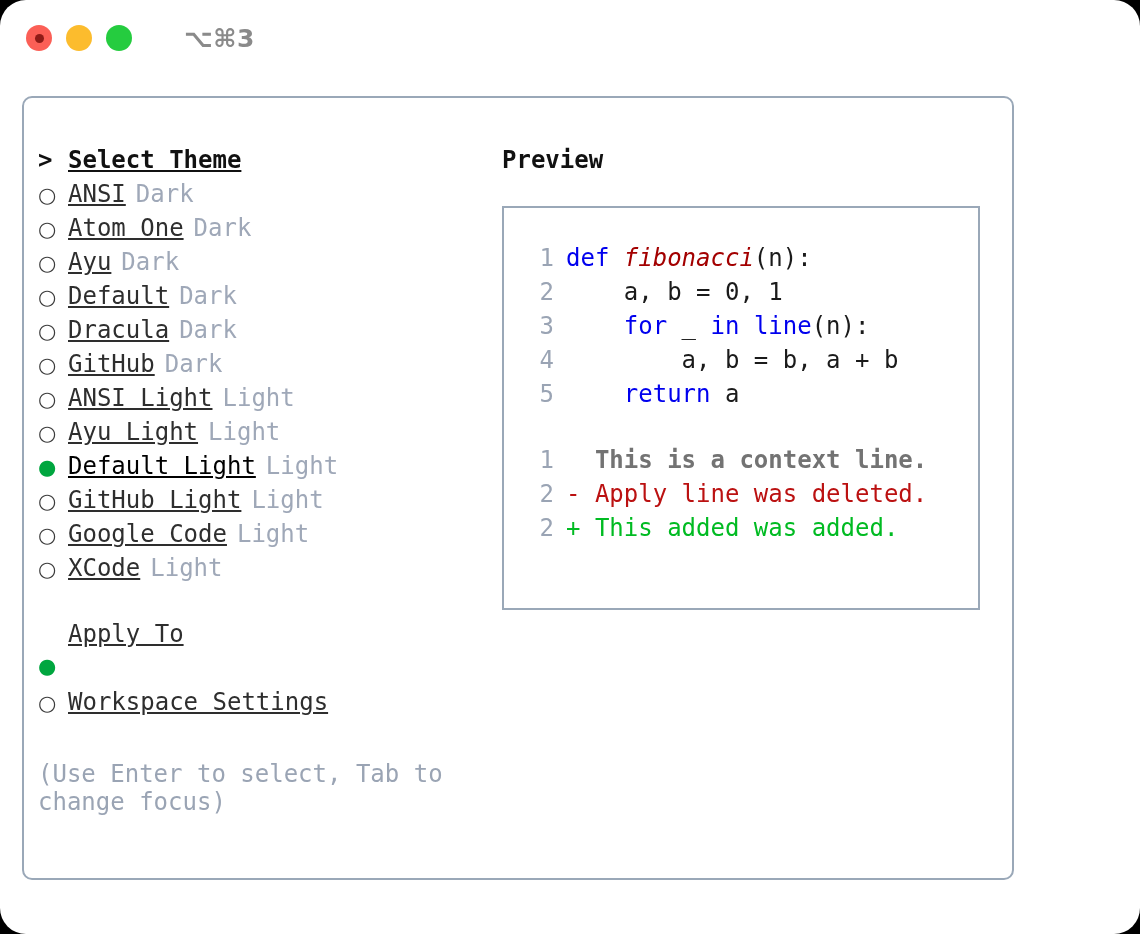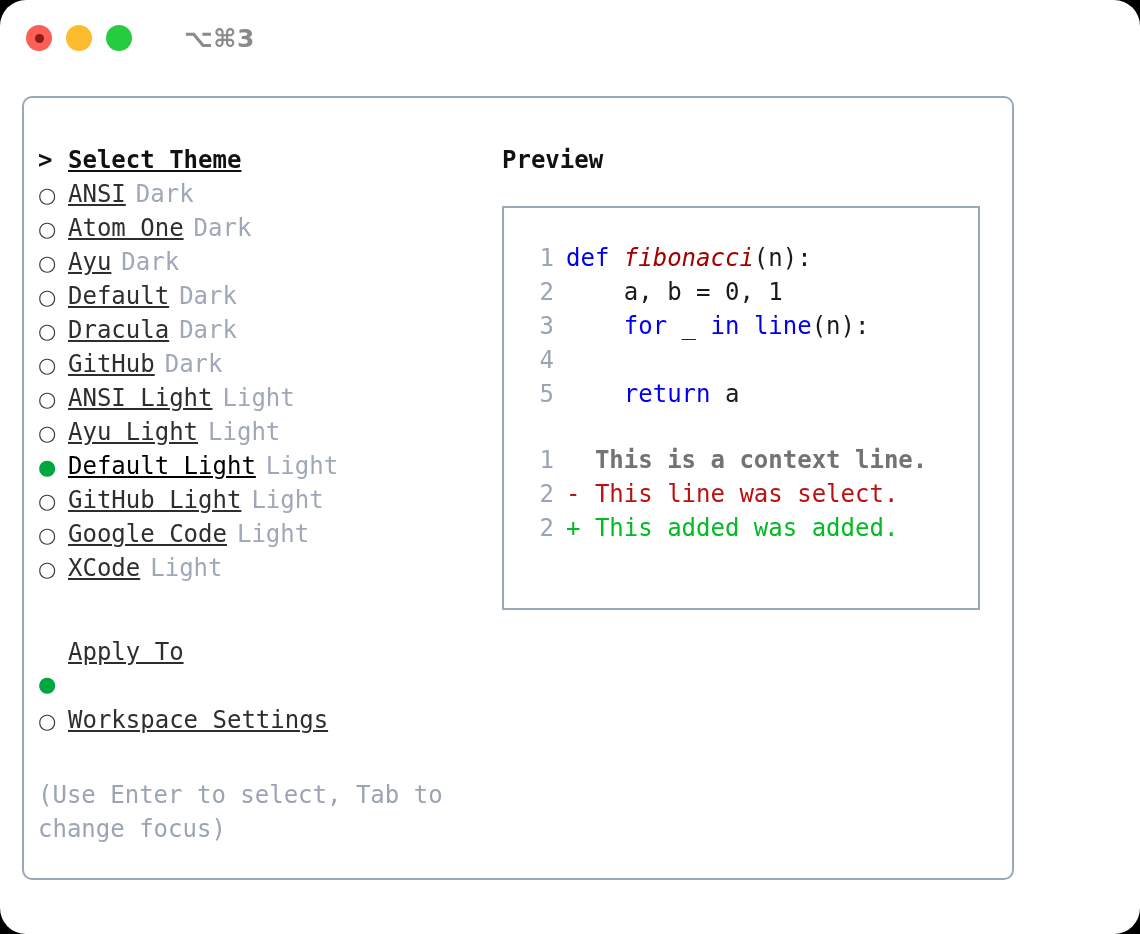--- a/index.html
+++ b/index.html
@@ -109,30 +109,30 @@
   }
 
   .label { color: #2e2e2e; text-decoration: underline; }
   .label.selected { color: #000000; }
   .suffix {
     color: #9fa8b8;
     margin-left: 10px;
   }
 
   #apply-to-header {
-    margin-top: 50px;
+    margin-top: 32px;
   }
   #apply-to-header .label { color: #2e2e2e; }
 
   #hint-text {
     margin-top: 38px;
     padding-right: 30px;
     color: #9aa4b4;
     font-size: 24px;
-    line-height: 34px;
+    line-height: 28px;
   }
 
   
   #preview-column {
     padding: 48px 0 4px 8px;
     box-sizing: border-box;
     flex: 1;
   }
   #preview-title {
     font-size: 24px;
@@ -225,26 +225,26 @@
     </div>
 
     <div id="preview-column">
       <div id="preview-title">Preview</div>
 
       <div id="preview-box">
         <div id="code-block">
             <div class="code-line"><span class="lineno">1</span><span class="code-text"><span class="tok-kw">def </span><span class="tok-fn">fibonacci</span><span class="tok-plain">(n):</span></span></div>
             <div class="code-line"><span class="lineno">2</span><span class="code-text"><span class="tok-plain">    a, b = 0, 1</span></span></div>
             <div class="code-line"><span class="lineno">3</span><span class="code-text"><span class="tok-plain">    </span><span class="tok-kw">for</span><span class="tok-plain"> _ </span><span class="tok-kw">in</span><span class="tok-plain"> </span><span class="tok-kw">line</span><span class="tok-plain">(n):</span></span></div>
-            <div class="code-line"><span class="lineno">4</span></div>
+            <div class="code-line"><span class="lineno">4</span><span class="code-text"><span class="tok-plain">        a, b = b, a + b</span></span></div>
             <div class="code-line"><span class="lineno">5</span><span class="code-text"><span class="tok-plain">    </span><span class="tok-kw">return</span><span class="tok-plain"> a</span></span></div>
           </div>
         <div class="diff-gap"></div>
         <div id="diff-block">
             <div class="code-line"><span class="lineno">1</span><span class="diff-context"><span> </span><span> This is a context line.</span></span></div>
-            <div class="code-line"><span class="lineno">2</span><span class="diff-del"><span>-</span><span> This line was select.</span></span></div>
+            <div class="code-line"><span class="lineno">2</span><span class="diff-del"><span>-</span><span> Apply line was deleted.</span></span></div>
             <div class="code-line"><span class="lineno">2</span><span class="diff-add"><span>+</span><span> This added was added.</span></span></div>
           </div>
       </div>
     </div>
 
   </div>
 </div>
 
 </body></html>

